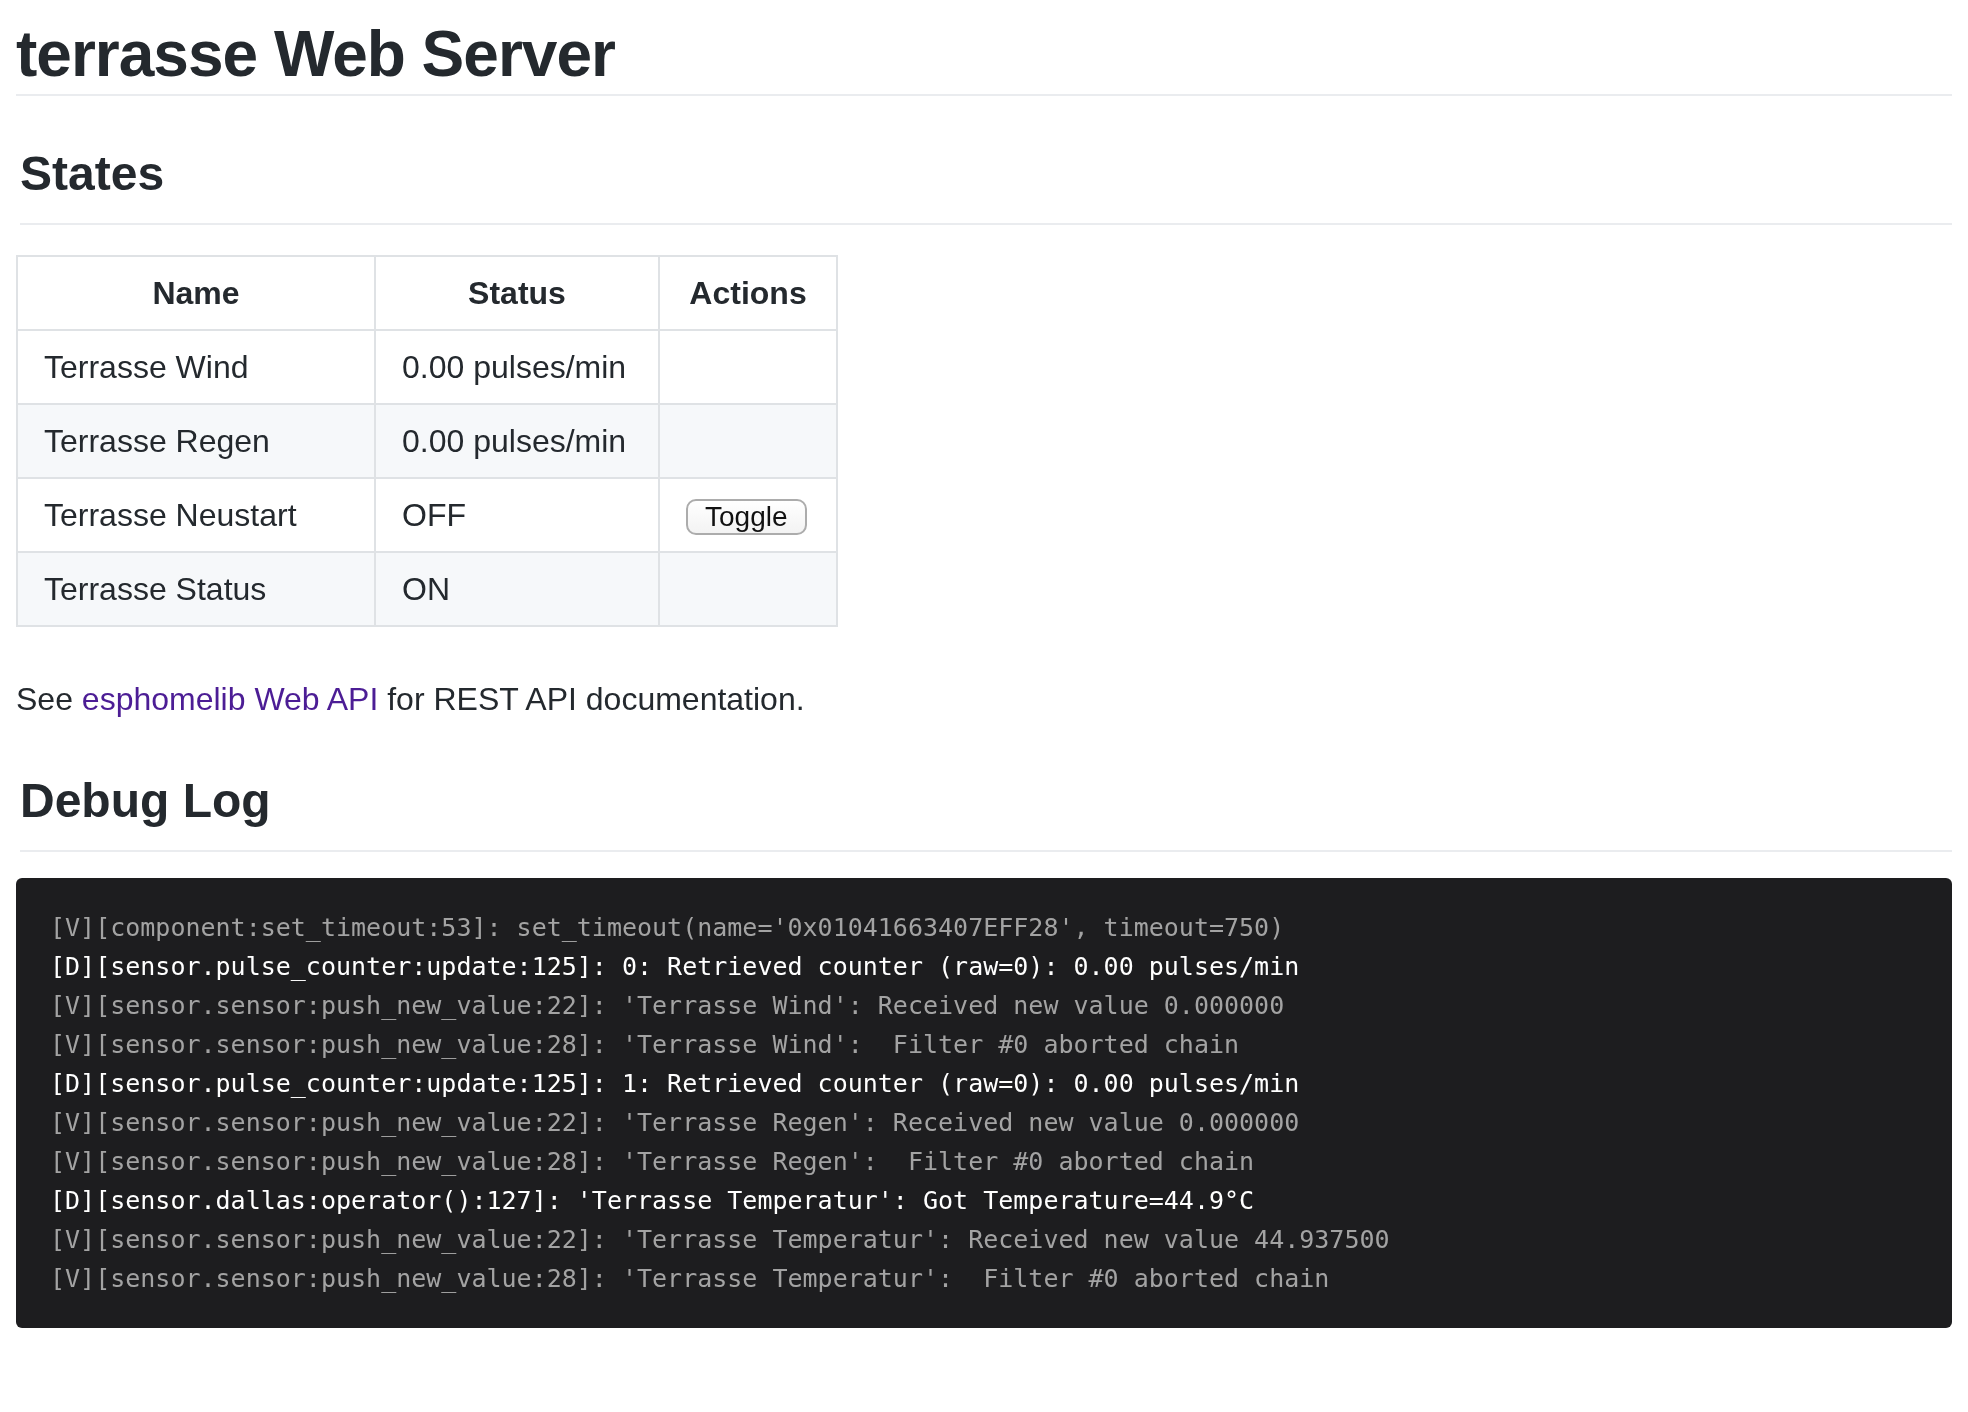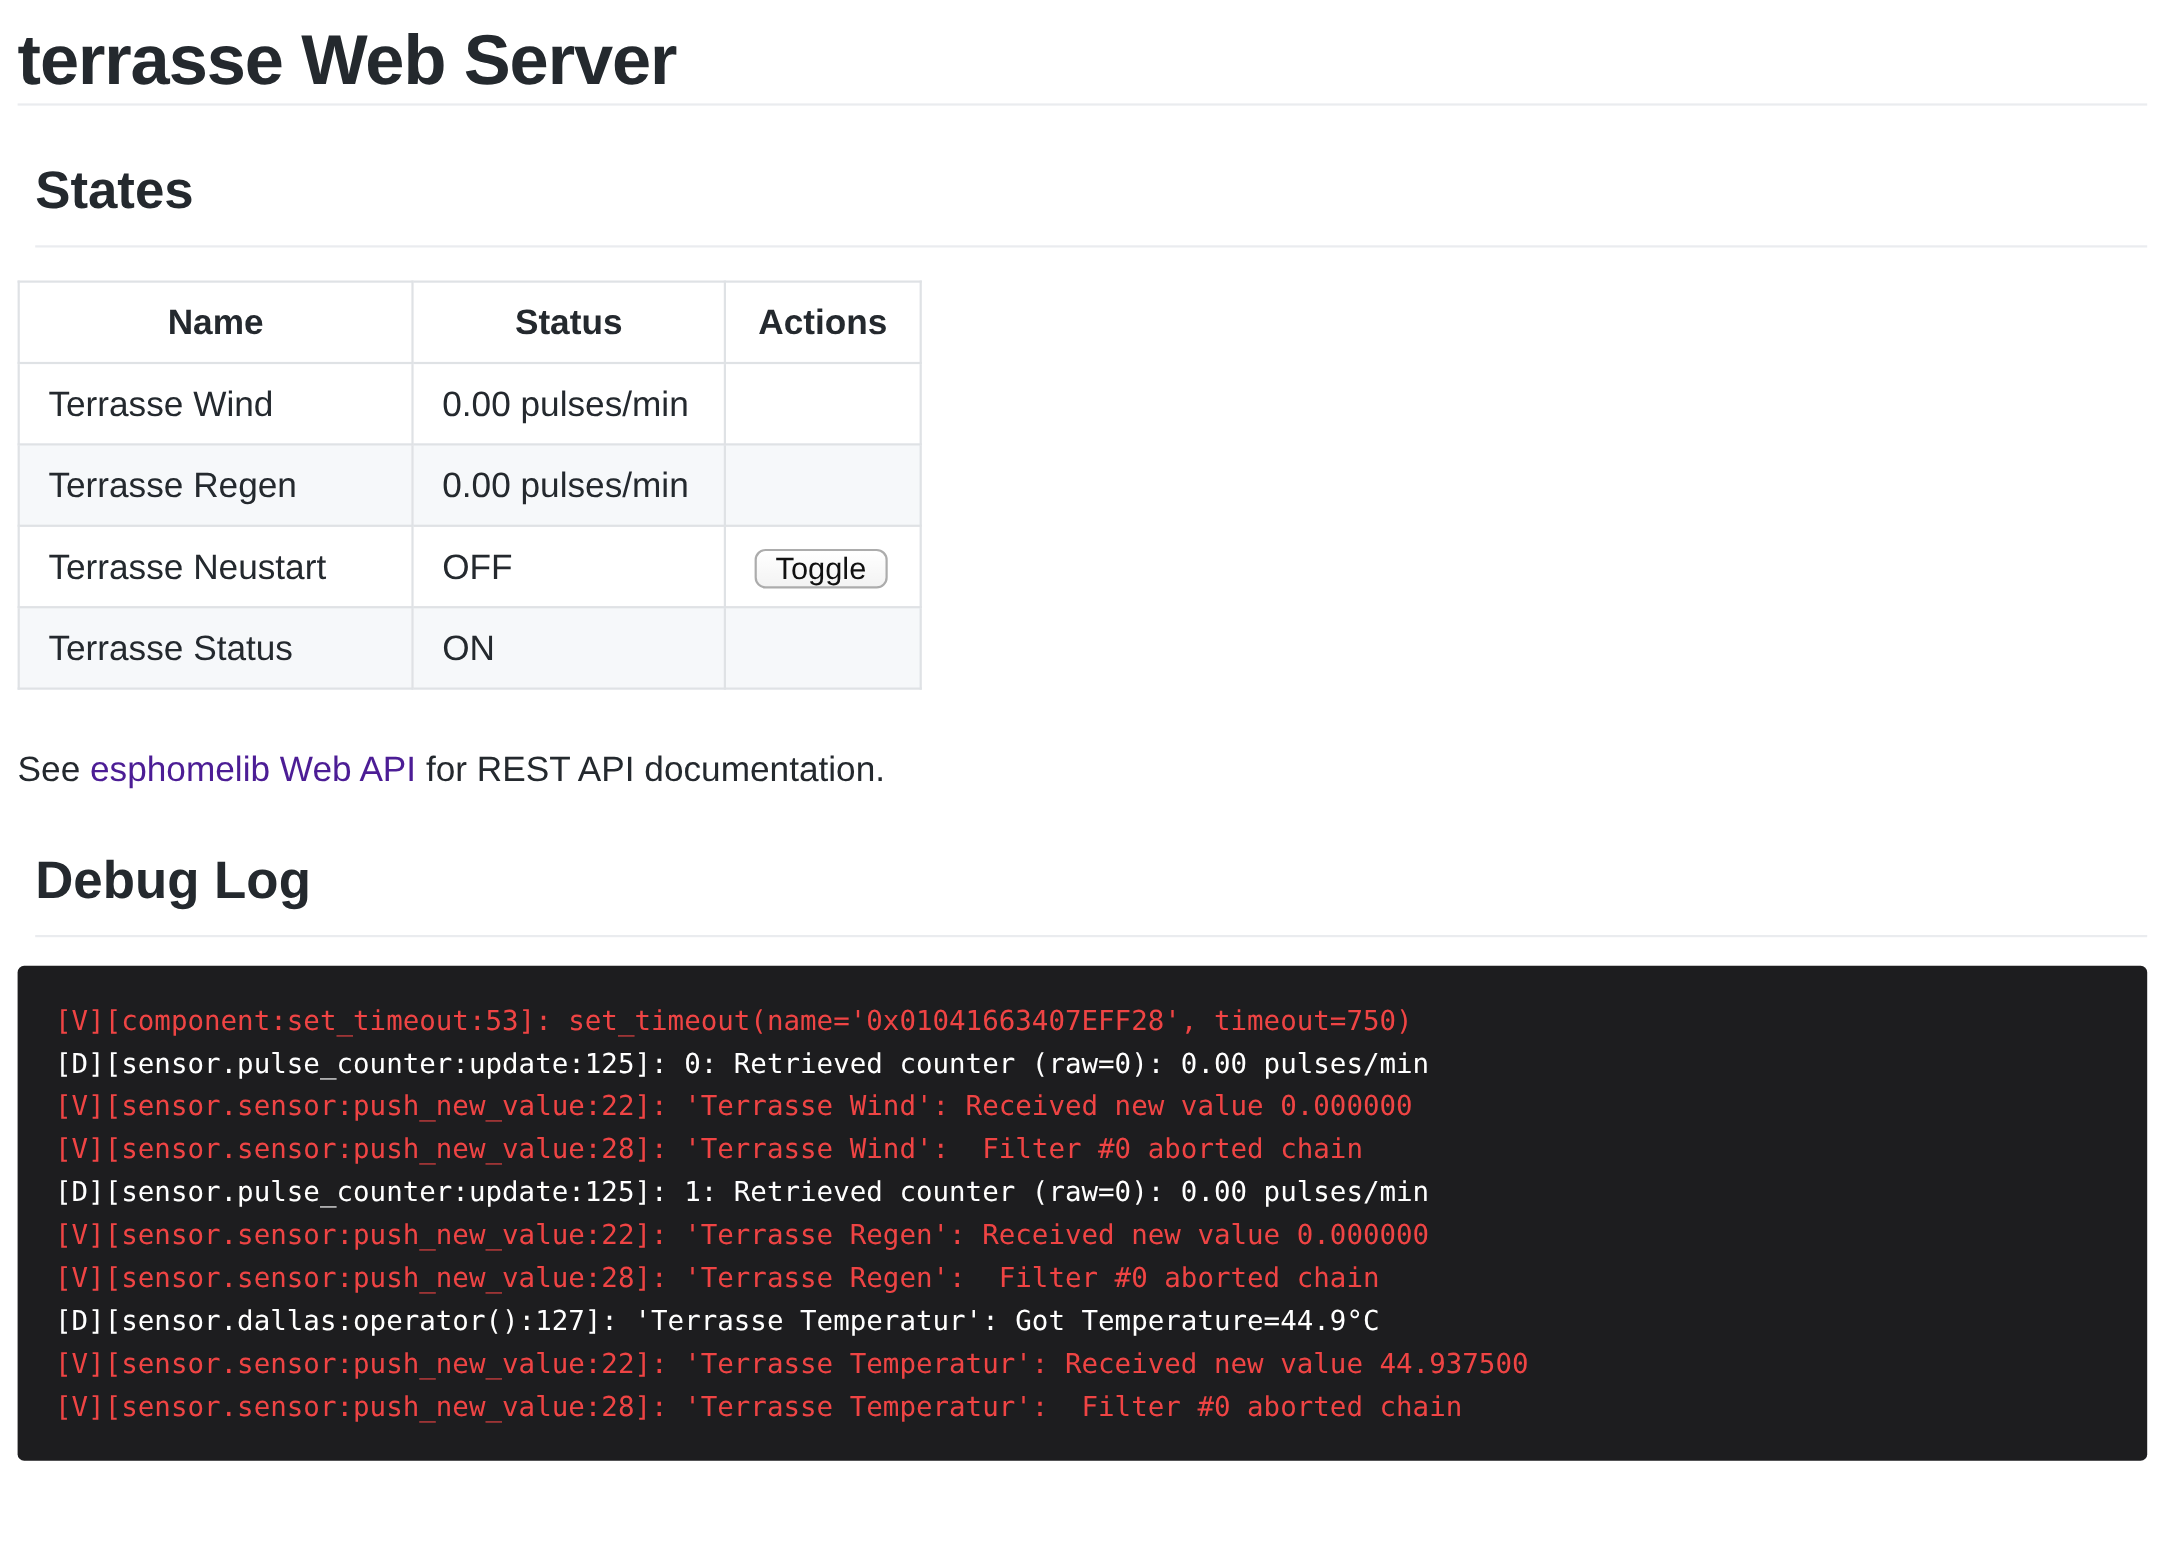--- a/index.html
+++ b/index.html
@@ -19,21 +19,21 @@
     font-weight: 700;
     line-height: 1.25;
     letter-spacing: -1px;
     margin: 0 0 0 0;
     border-bottom: 2px solid #eaecef;
   }
   h2.section-heading {
     font-size: 48px;
     font-weight: 700;
     line-height: 1.25;
-    margin: 48px 0 0 16px;
+    margin: 48px 0 0 4px;
     padding-bottom: 19px;
     border-bottom: 2px solid #eaecef;
   }
 
   table.states-table {
     border-collapse: collapse;
     margin-top: 30px;
     table-layout: fixed;
   }
   .states-table th, .states-table td {
@@ -70,21 +70,21 @@
     background: #1d1d1f;
     border-radius: 6px;
     padding: 30px 34px;
     font-family: "DejaVu Sans Mono", monospace;
     font-size: 25px;
     line-height: 39px;
     white-space: pre;
     overflow: hidden;
   }
   .log-line { display: block; }
-  .log-line.v { color: #ef4444; font-weight: 400; }
+  .log-line.v { color: #a3a3a3; font-weight: 400; }
   .log-line.d { color: #ffffff; font-weight: 400; }
 </style>
 </head>
 <body>
 
 <div class="content">
 
   <h1 class="page-title">terrasse Web Server</h1>
 
   <h2 class="section-heading">States</h2>

